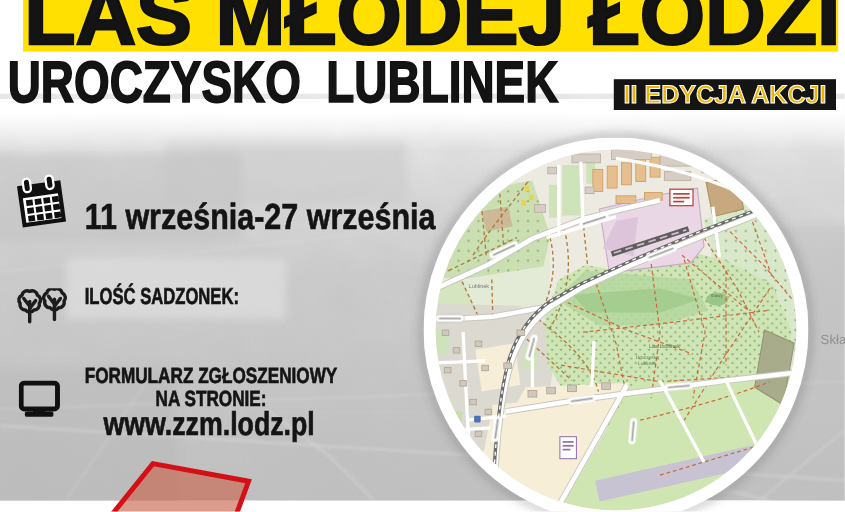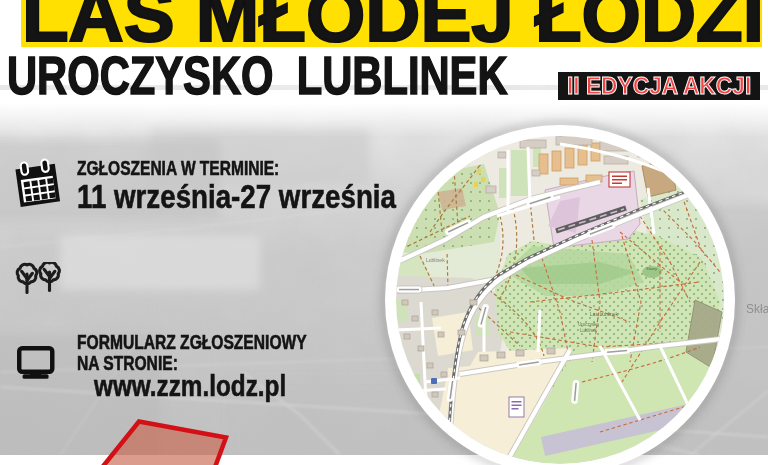--- a/index.html
+++ b/index.html
@@ -315,21 +315,21 @@
 
     <circle cx="560" cy="300" r="169.5" fill="none" stroke="#ffffff" stroke-width="11"></circle>
   </svg>
 
   <div class="abs" style="left:21px;top:0;width:741px;height:47px;background:#ffe000;"></div>
 
   <div class="abs b" style="left:22px;top:-22.6px;font-size:76px;line-height:1;"><span class="sx" id="headline" style="transform:scaleX(1.004);letter-spacing:0px;-webkit-text-stroke:2.2px #111;">LAS MŁODEJ ŁODZI</span></div>
 
   <div class="abs b" style="left:7px;top:49px;font-size:53px;line-height:1;"><span class="sx" id="subtitle" style="transform:scaleX(0.787);-webkit-text-stroke:1.5px #111;">UROCZYSKO&nbsp;&nbsp;LUBLINEK</span></div>
 
-  <div class="abs" style="left:558px;top:72px;width:202px;height:28px;background:#141414;color:#ef4444;font-weight:bold;font-size:23px;line-height:28px;text-align:center;"><span class="sx" id="badge" style="transform:scaleX(0.99);transform-origin:50% 50%;-webkit-text-stroke:0.9px #fff;">II EDYCJA AKCJI</span></div>
+  <div class="abs" style="left:558px;top:72px;width:202px;height:28px;background:#141414;color:#eab308;font-weight:bold;font-size:23px;line-height:28px;text-align:center;"><span class="sx" id="badge" style="transform:scaleX(0.99);transform-origin:50% 50%;-webkit-text-stroke:0.9px #fff;">II EDYCJA AKCJI</span></div>
 
   <svg class="abs" style="left:11px;top:157px;" width="53" height="53" viewBox="0 0 56 56">
     <g transform="rotate(-8 28 28)">
       <rect x="7" y="10" width="42" height="40" fill="#101010"></rect>
       <rect x="11" y="22" width="34" height="24" fill="#ffffff"></rect>
       <g fill="#101010">
         <rect x="13.5" y="24.5" width="6.4" height="5.6"></rect>
           <rect x="21.9" y="24.5" width="6.4" height="5.6"></rect>
           <rect x="30.3" y="24.5" width="6.4" height="5.6"></rect>
           <rect x="38.7" y="24.5" width="6.4" height="5.6"></rect>
@@ -340,39 +340,39 @@
         <rect x="13.5" y="39.7" width="6.4" height="5.6"></rect>
           <rect x="21.9" y="39.7" width="6.4" height="5.6"></rect>
           <rect x="30.3" y="39.7" width="6.4" height="5.6"></rect>
           <rect x="38.7" y="39.7" width="6.4" height="5.6"></rect>
       </g>
       <rect x="13" y="4" width="7" height="13" rx="3.5" fill="#101010" stroke="#ffffff" stroke-width="2.2"></rect>
       <rect x="35" y="4" width="7" height="13" rx="3.5" fill="#101010" stroke="#ffffff" stroke-width="2.2"></rect>
     </g>
   </svg>
 
-  <div class="abs b" style="left:77px;top:157px;font-size:21px;line-height:1;"><span class="sx" style="transform:scaleX(0.74);">ZGŁOSZENIA W TERMINIE:</span></div>
   <div class="abs b" style="left:77px;top:179.5px;font-size:33px;line-height:1;"><span class="sx" style="transform:scaleX(0.84);">11 września-27 września</span></div>
 
   <svg class="abs" style="left:15px;top:262px;" width="47" height="33" viewBox="0 0 47 33">
     <g fill="none" stroke="#1c1c1c" stroke-width="3.1" stroke-linecap="round" stroke-linejoin="round">
       <path d="M 12.00,2.90 A 4.79,4.79 0 0 1 18.96,6.25 A 4.79,4.79 0 0 1 20.68,13.78 A 4.79,4.79 0 0 1 15.86,19.82 A 4.79,4.79 0 0 1 8.14,19.82 A 4.79,4.79 0 0 1 3.32,13.78 A 4.79,4.79 0 0 1 5.04,6.25 A 4.79,4.79 0 0 1 12.00,2.90 Z"></path>
       <path d="M12,30.5 L12,12"></path>
       <path d="M12,16.5 L6.6,9.3"></path>
       <path d="M12,18.5 L17.4,11.3"></path>
       <path d="M 34.50,0.90 A 4.79,4.79 0 0 1 41.46,4.25 A 4.79,4.79 0 0 1 43.18,11.78 A 4.79,4.79 0 0 1 38.36,17.82 A 4.79,4.79 0 0 1 30.64,17.82 A 4.79,4.79 0 0 1 25.82,11.78 A 4.79,4.79 0 0 1 27.54,4.25 A 4.79,4.79 0 0 1 34.50,0.90 Z"></path>
       <path d="M34.5,28.5 L34.5,10"></path>
       <path d="M34.5,14.5 L29.1,7.3"></path>
       <path d="M34.5,16.5 L39.9,9.3"></path>
     </g>
   </svg>
 
+  <div class="abs b" style="left:77px;top:258.5px;font-size:21px;line-height:1;"><span class="sx" style="transform:scaleX(0.72);">ILOŚĆ SADZONEK:</span></div>
 
   <svg class="abs" style="left:17px;top:346px;" width="39" height="33.4" viewBox="0 0 42 36">
     <rect x="2.4" y="2.4" width="35.6" height="25.4" rx="3.2" fill="none" stroke="#101010" stroke-width="4.8"></rect>
     <rect x="14" y="27" width="12" height="4.4" fill="#101010"></rect>
     <rect x="6" y="30.4" width="28" height="5" rx="1.8" fill="#101010"></rect>
   </svg>
 
-  <div class="abs b" style="left:77px;top:332px;font-size:20px;line-height:20.5px;"><span class="sx" style="transform:scaleX(0.78);">FORMULARZ ZGŁOSZENIOWY<br>NA STRONIE:</span></div>
+  <div class="abs b" style="left:77px;top:332px;font-size:20px;line-height:20.5px;text-align:center;"><span class="sx" style="transform:scaleX(0.78);">FORMULARZ ZGŁOSZENIOWY<br>NA STRONIE:</span></div>
   <div class="abs b" style="left:94px;top:370.5px;font-size:30px;line-height:1;"><span class="sx" style="transform:scaleX(0.81);">www.zzm.lodz.pl</span></div>
 
 </div>
 
 </body></html>

